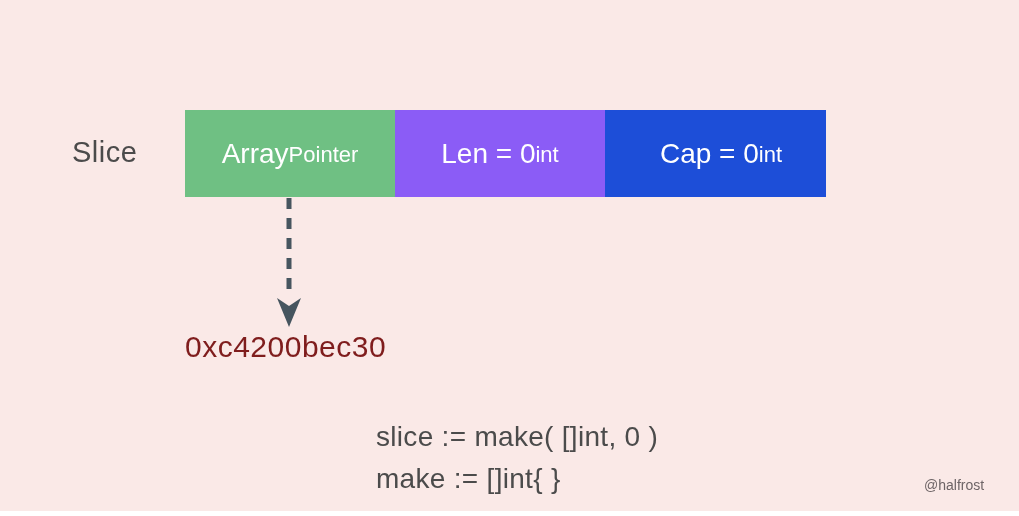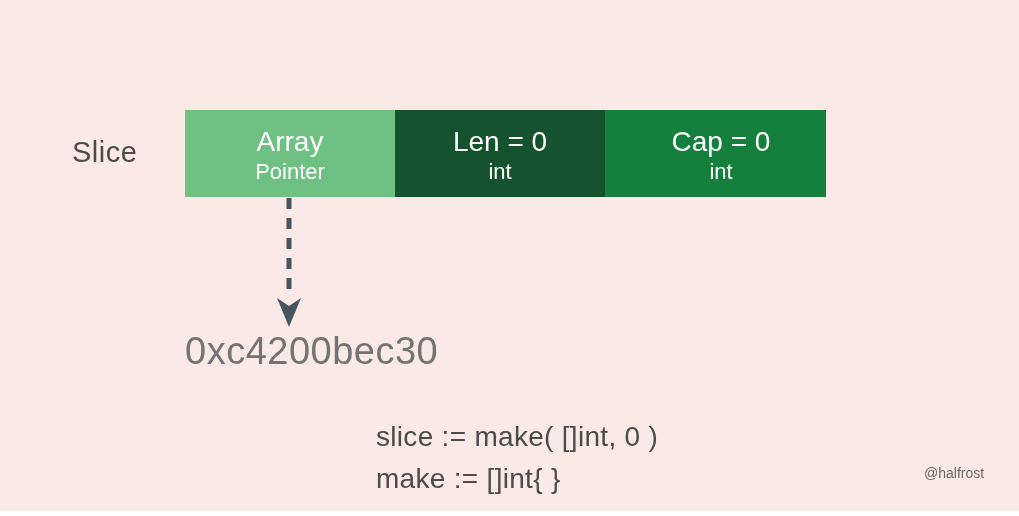--- a/index.html
+++ b/index.html
@@ -28,64 +28,64 @@
     position: absolute;
     left: 185px;
     top: 110px;
     width: 641px;
     height: 87px;
     display: flex;
   }
   .cell {
     flex: 1 1 0;
     display: flex;
-    flex-direction: column;
+    flex-direction: row;
     align-items: center;
     justify-content: center;
     color: #ffffff;
   }
   .cell-array { background: #6fc083; }
-  .cell-len   { background: #14532d; }
-  .cell-cap   { background: #15803d; padding-left: 11px; }
+  .cell-len   { background: #8b5cf6; }
+  .cell-cap   { background: #1d4ed8; padding-left: 11px; }
   .cell-title {
     font-size: 28px;
     line-height: 34px;
   }
   .cell-sub {
     font-size: 22px;
     line-height: 22px;
     margin-top: 2px;
   }
   .pointer-arrow {
     position: absolute;
     left: 269px;
     top: 196px;
   }
   .pointer-address {
     position: absolute;
     left: 185px;
     top: 330px;
-    font-size: 38px;
-    color: #737373;
+    font-size: 30px;
+    color: #7f1d1d;
     letter-spacing: 0.5px;
   }
   .code-block {
     position: absolute;
     left: 360px;
     top: 416px;
     font-size: 28px;
     line-height: 42px;
     color: #4b4b4b;
     letter-spacing: 0.3px;
     margin-left: 16px;
   }
   .watermark {
     position: absolute;
     left: 924px;
-    top: 465px;
+    top: 477px;
     font-size: 14px;
     color: #6d6466;
   }
   .bottom-edge {
     position: absolute;
     left: 0;
     bottom: 0;
     width: 100%;
     height: 5px;
     background: #ffffff;

